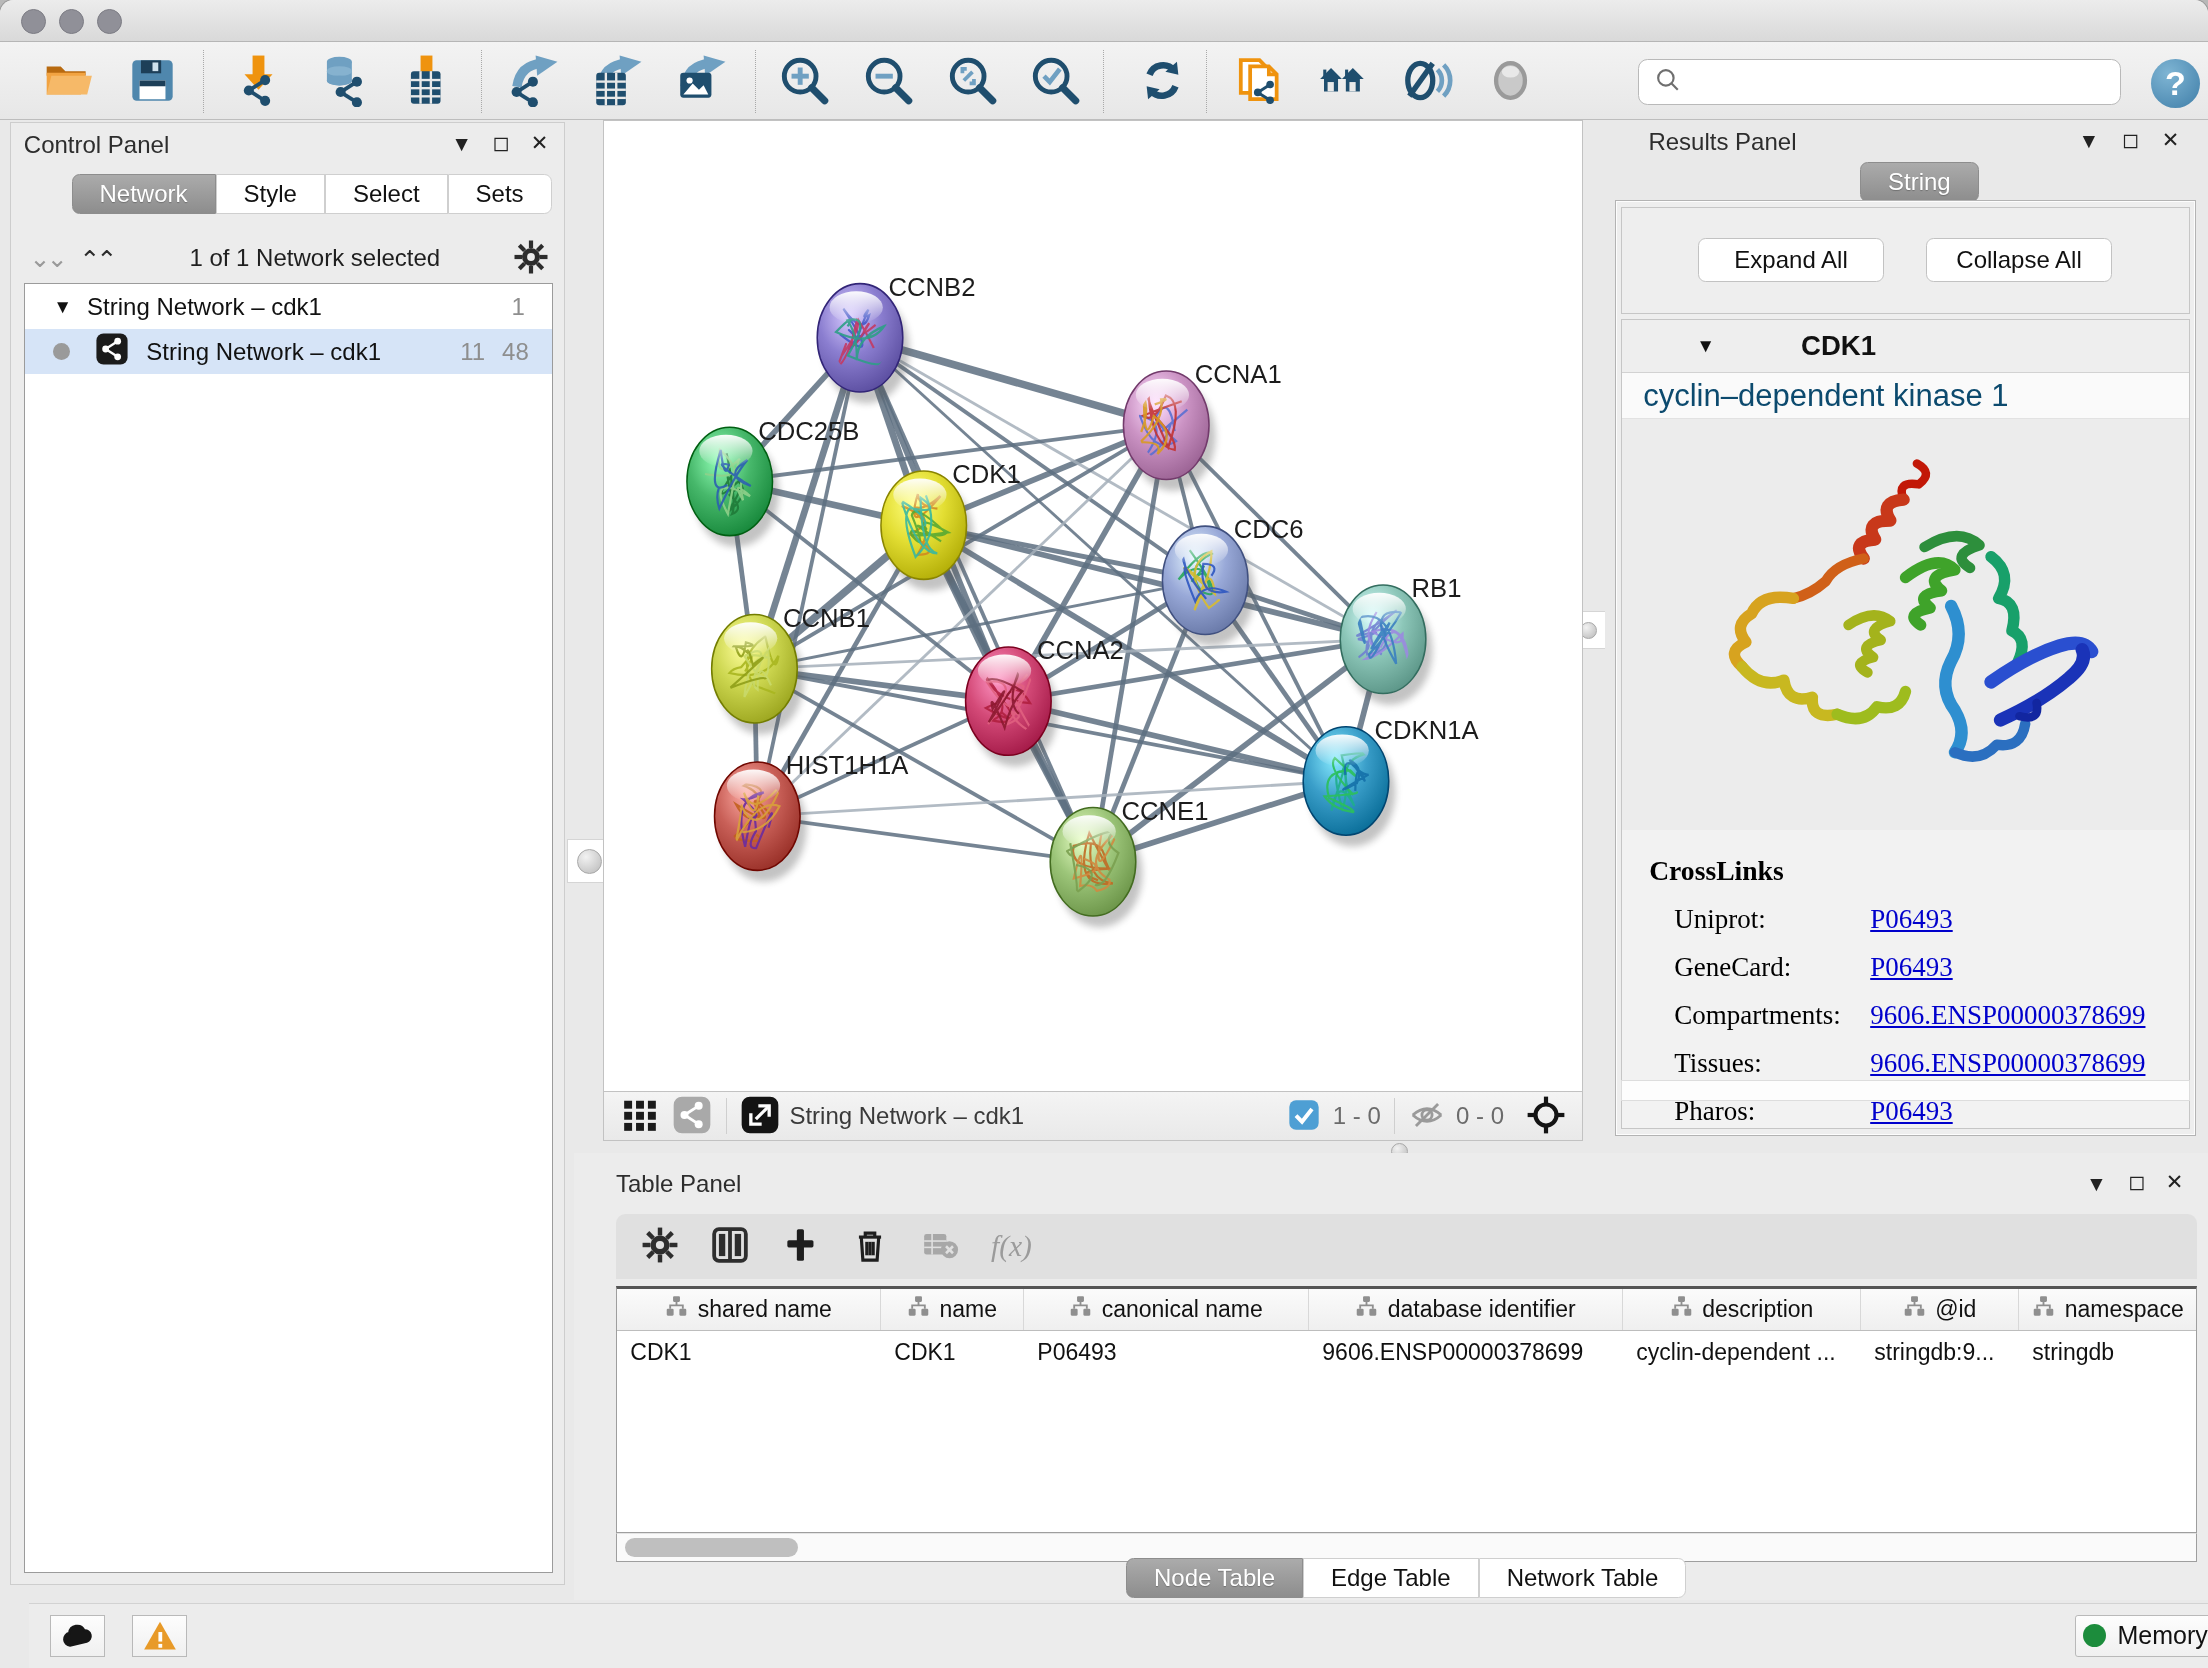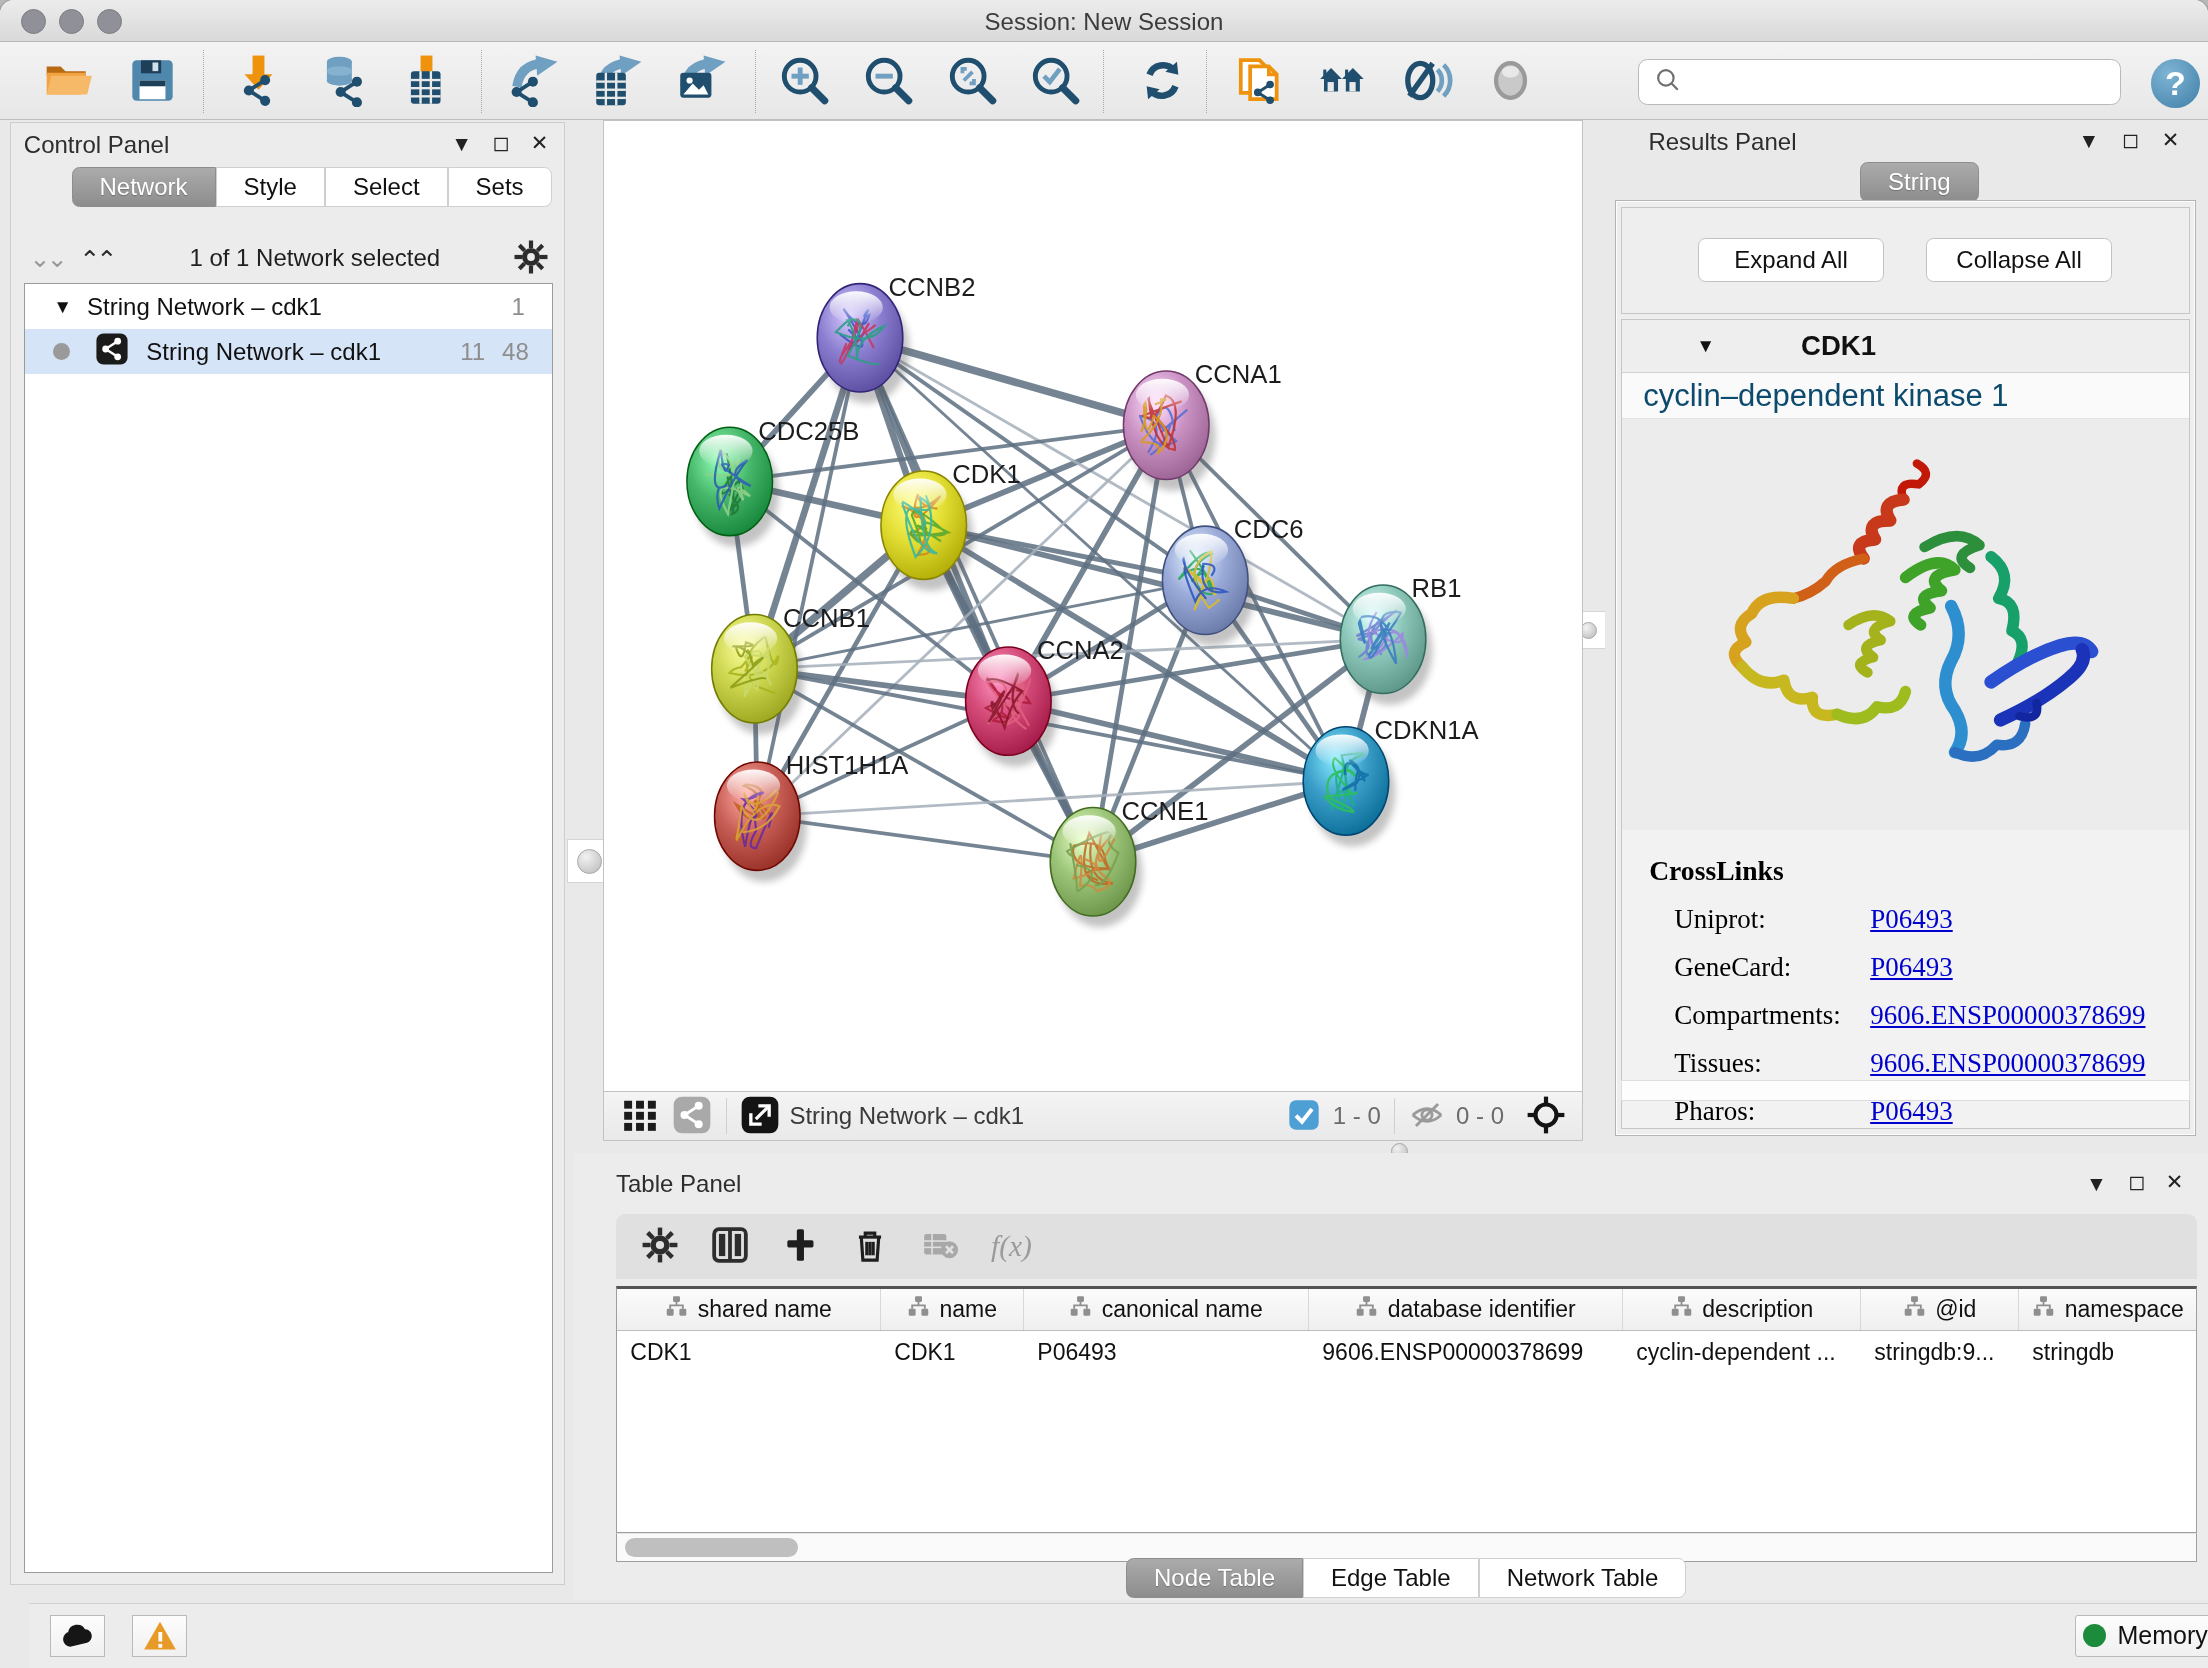--- a/index.html
+++ b/index.html
@@ -35,21 +35,21 @@
   .seg-tab{height:40px;padding:0 27px;display:flex;align-items:center;justify-content:center;
     font-size:24px;background:#fff;border:1px solid #cfcfcf;color:#111;}
   .seg-tab:first-child{border-radius:7.6px 0 0 7.6px;}
   .seg-tab:last-child{border-radius:0 7.6px 7.6px 0;}
   .seg-tab.sel{background:linear-gradient(#ababab,#8d8d8d);color:#fff;border-color:#8d8d8d;
     text-shadow:0 1px 1px rgba(0,0,0,.25);}
   
   #control-panel{position:absolute;left:9.5px;top:122px;width:555px;height:1463px;
     background:#ececec;border:1px solid #cdcdcd;}
   #cp-header{position:absolute;left:13.3px;top:7.6px;right:9.5px;height:32px;}
-  #cp-tabs{position:absolute;left:61px;top:44px;text-align:center;}
+  #cp-tabs{position:absolute;left:61px;top:51px;text-align:center;}
   #cp-subhead{position:absolute;left:19px;top:116px;right:15px;height:38px;
     display:flex;align-items:center;}
   #cp-status{flex:1;text-align:center;font-size:24px;color:#1f1f1f;}
   #net-tree{position:absolute;left:13.3px;top:160px;width:529px;bottom:11.4px;
     background:#fff;border:1.9px solid #9b9b9b;}
   .tree-row{height:45px;display:flex;align-items:center;font-size:24px;color:#111;}
   .tree-row.sel{background:#d6e4f7;}
   .tree-count{color:#8e8e8e;margin-left:17px;}
   
   .split-handle{position:absolute;width:44px;height:44px;background:#fff;border:1px solid #d5d5d5;
@@ -120,21 +120,20 @@
 </style>
 </head>
 <body>
 
 <div id="app">
 
   <div id="titlebar">
     <div class="tl" style="left:21px"></div>
     <div class="tl" style="left:59px"></div>
     <div class="tl" style="left:97px"></div>
-    <div id="win-title">Session: New Session</div>
   </div>
 
   <div id="toolbar">
     <div id="toolbar-icons">
         <div class="tb-btn" style="left: 38px;">
           <span><svg width="53" height="53" viewBox="0 0 34 34">
               <path d="M3 8 h9 l3 3 h13 v3 H3z" fill="#b86a10"></path>
               <path d="M3 12 h25 l-3 14 H3z" fill="#f2a341"></path>
               <path d="M3 26 L6 14 h26 l-3 12z" fill="#f6b968"></path>
             </svg></span>

